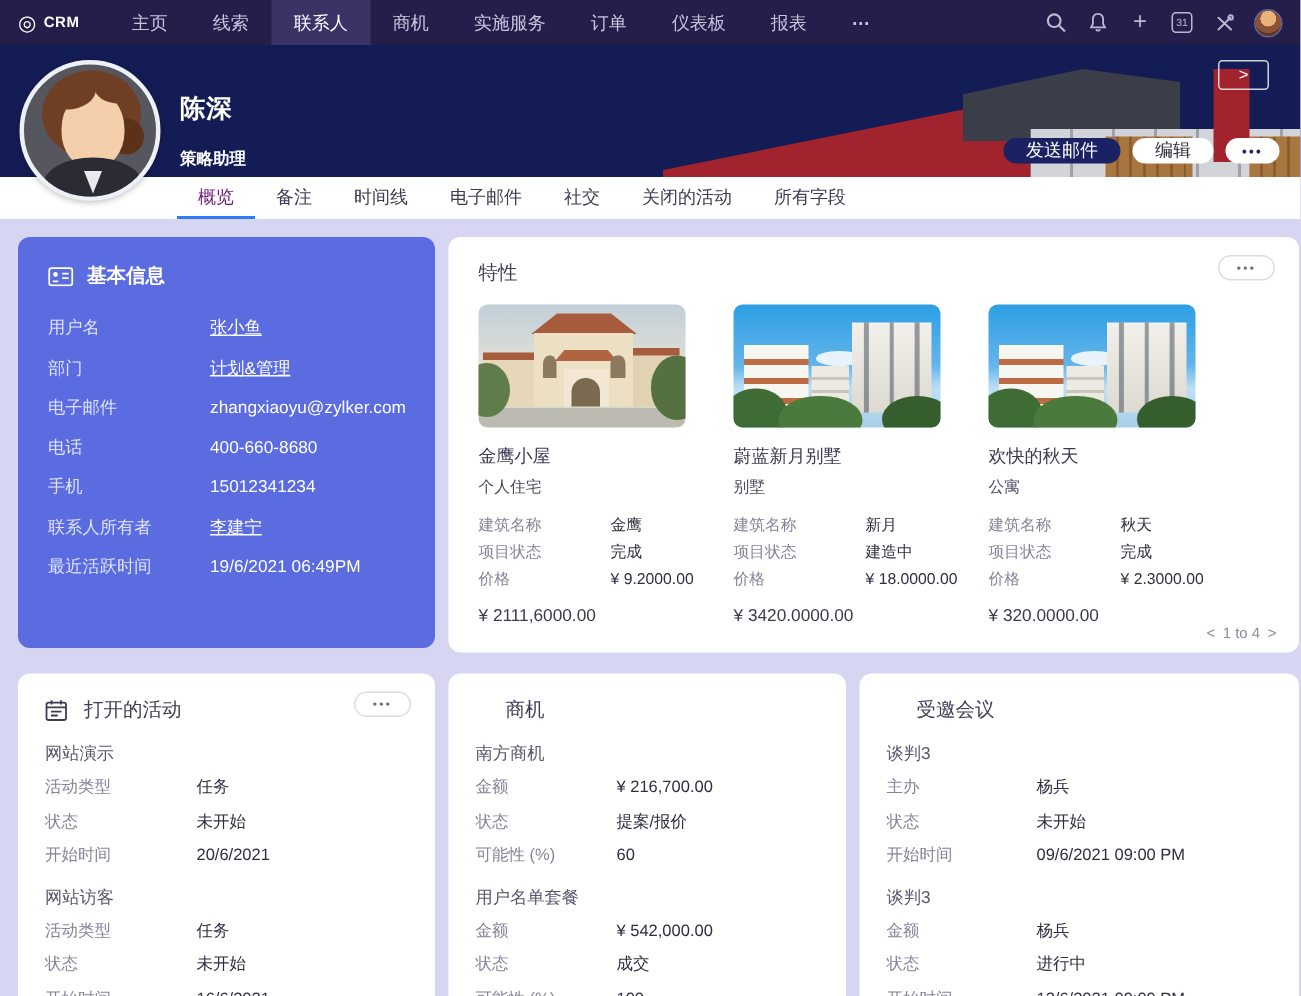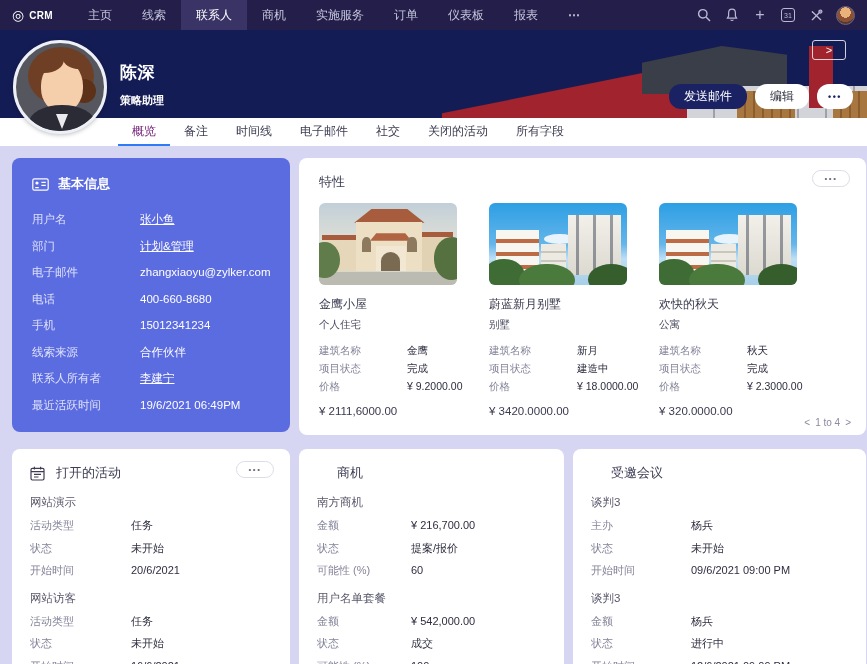--- a/index.html
+++ b/index.html
@@ -75,24 +75,24 @@
   .av-bun   { right: 8px; top: 36px; width: 24px; height: 24px; border-radius: 50%; background: #5d3117; }
   .av-face  { left: 25px; top: 17px; width: 42px; height: 52px; border-radius: 50% 50% 46% 46%; background: #f5cfab; }
   .av-bang-l{ left: 22px; top: 12px; width: 26px; height: 18px; background: #6e3f24; border-radius: 0 0 90% 30%; }
   .av-bang-r{ left: 47px; top: 12px; width: 22px; height: 14px; background: #6e3f24; border-radius: 0 0 30% 90%; }
   .av-body  { left: 13px; bottom: -10px; width: 66px; height: 36px; border-radius: 50% 50% 0 0; background: #2b2b35; }
   .av-collar{ left: 40px; bottom: 2px; width: 12px; height: 15px; background: #e9e9ee;
               clip-path: polygon(50% 100%, 0 0, 100% 0); }
 
   .person { position: absolute; left: 120px; top: 31px; color: #fff; z-index: 4; }
   .person-name { font-size: 17px; font-weight: bold; letter-spacing: .5px; }
-  .person-title { font-size: 11px; font-weight: bold; margin-top: 9px; }
+  .person-title { font-size: 11px; font-weight: bold; margin-top: 14px; }
 
   .banner-actions { position: absolute; right: 14px; bottom: 9px; display: flex; gap: 8px; z-index: 6; }
-  .btn { height: 25px; font-size: 12px; border-radius: 12px; border: none; padding: 0 15px;
+  .btn { height: 17px; font-size: 12px; border-radius: 12px; border: none; padding: 0 15px;
          cursor: pointer; display: flex; align-items: center; justify-content: center; white-space: nowrap; }
   .btn-primary { background: #1b2264; color: #fff; }
   .btn-white { background: #fff; color: #2c2c3a; }
   .btn-dots { padding: 0 11px; font-size: 9px; letter-spacing: 1.5px; color: #1b2264; font-weight: bold; }
 
   
   .tabbar { flex: 0 0 28px; height: 28px; background: #fff; display: flex; align-items: stretch; padding-left: 118px; }
   .tab { display: flex; align-items: center; padding: 0 14px; font-size: 12px; color: #3c3c52;
          cursor: pointer; border-bottom: 2px solid transparent; white-space: nowrap; }
   .tab.active { color: #701a75; border-bottom-color: #2f7bf5; }
@@ -309,24 +309,20 @@
         </div>
         <div class="bp-row">
           <span class="bp-label">电话</span>
           <span class="bp-value">400-660-8680</span>
         </div>
         <div class="bp-row">
           <span class="bp-label">手机</span>
           <span class="bp-value">15012341234</span>
         </div>
         <div class="bp-row">
-          <span class="bp-label">线索来源</span>
-          <span class="bp-value">合作伙伴</span>
-        </div>
-        <div class="bp-row">
           <span class="bp-label">联系人所有者</span>
           <span class="bp-value link">李建宁</span>
         </div>
         <div class="bp-row">
           <span class="bp-label">最近活跃时间</span>
           <span class="bp-value">19/6/2021 06:49PM</span>
         </div>
       </section>
 
       <section class="panel white-panel props-panel">

